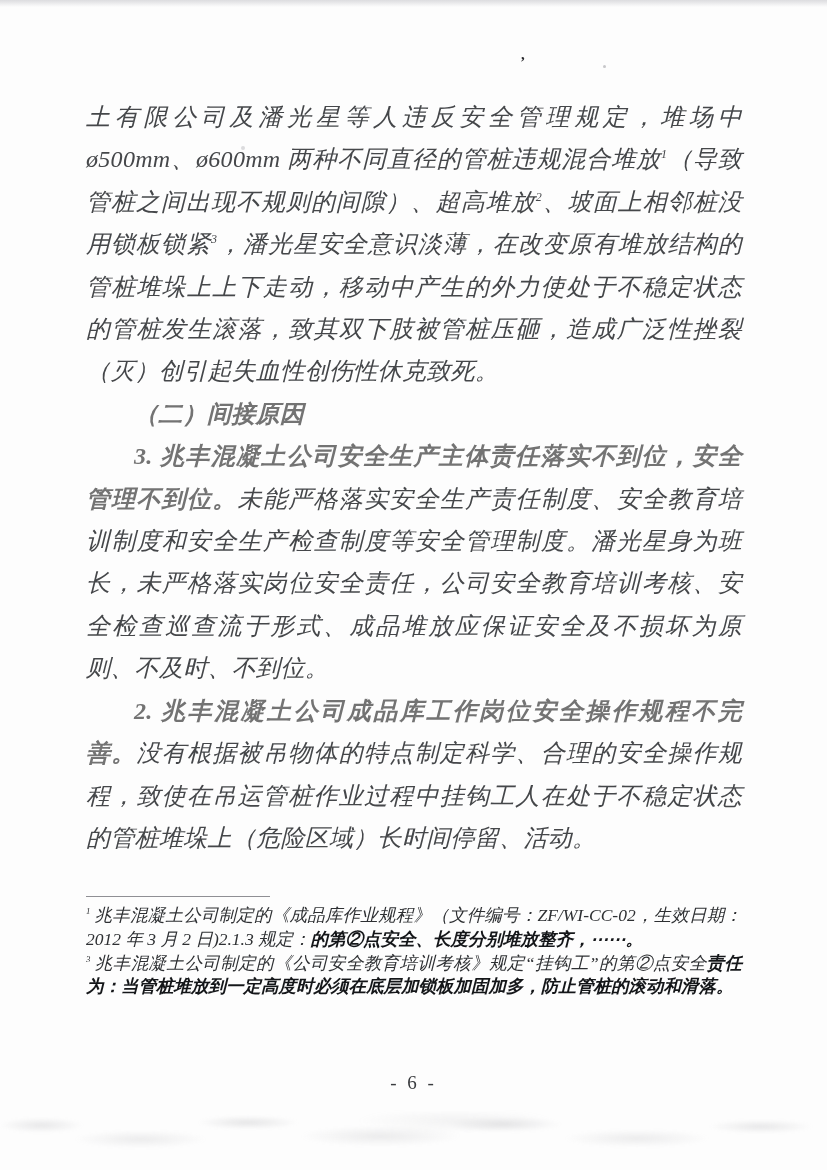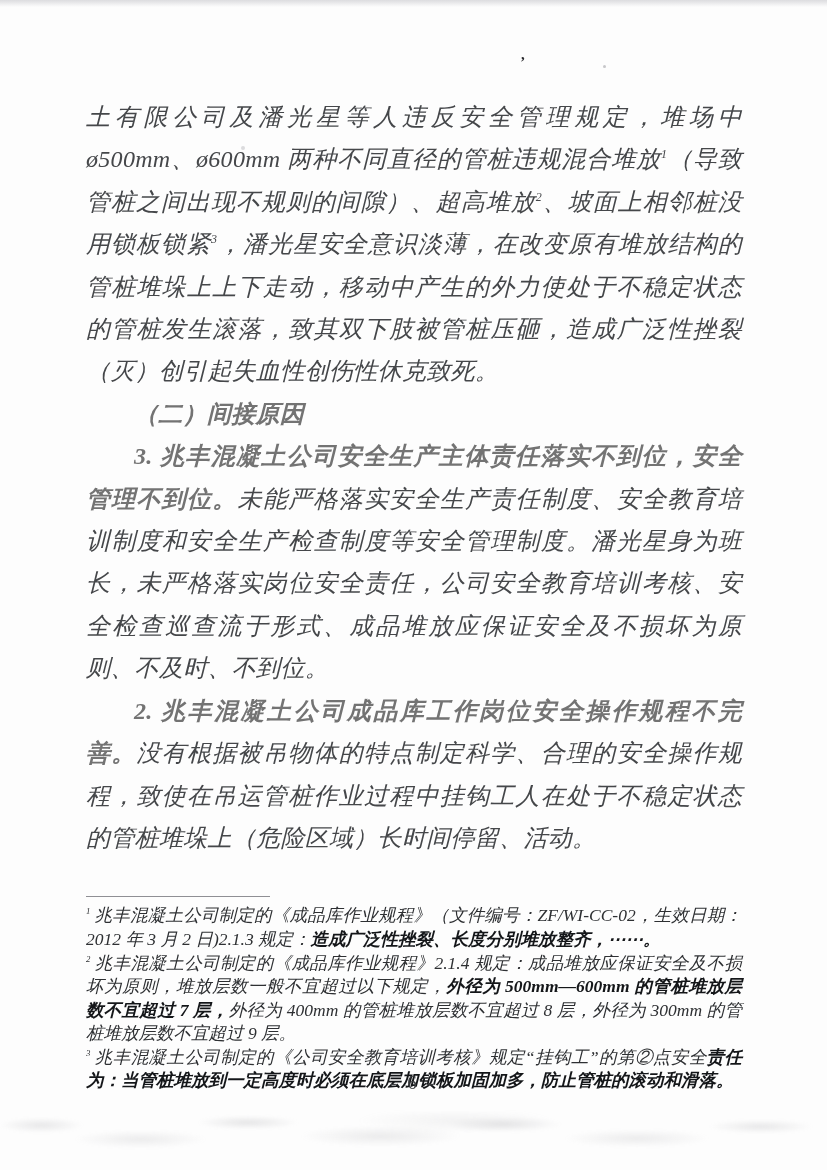--- a/index.html
+++ b/index.html
@@ -91,22 +91,21 @@
 
   <div class="content">
     <div class="body-text">
         <p class="para"><span>土有限公司及潘光星等人违反安全管理规定，堆场中ø500mm、ø600mm 两种不同直径的管桩违规混合堆放</span><sup class="sup">1</sup><span>（导致管桩之间出现不规则的间隙）、超高堆放</span><sup class="sup">2</sup><span>、坡面上相邻桩没用锁板锁紧</span><sup class="sup">3</sup><span>，潘光星安全意识淡薄，在改变原有堆放结构的管桩堆垛上上下走动，移动中产生的外力使处于不稳定状态的管桩发生滚落，致其双下肢被管桩压砸，造成广泛性挫裂（灭）创引起失血性创伤性休克致死。</span></p>
         <p class="para indent heading"><span class="b">（二）间接原因</span></p>
         <p class="para indent"><span class="b">3. 兆丰混凝土公司安全生产主体责任落实不到位，安全管理不到位。</span><span>未能严格落实安全生产责任制度、安全教育培训制度和安全生产检查制度等安全管理制度。潘光星身为班长，未严格落实岗位安全责任，公司安全教育培训考核、安全检查巡查流于形式、成品堆放应保证安全及不损坏为原则、不及时、不到位。</span></p>
         <p class="para indent"><span class="b">2. 兆丰混凝土公司成品库工作岗位安全操作规程不完善。</span><span>没有根据被吊物体的特点制定科学、合理的安全操作规程，致使在吊运管桩作业过程中挂钩工人在处于不稳定状态的管桩堆垛上（危险区域）长时间停留、活动。</span></p>
       </div>
     <div class="footnote-sep"></div>
     <div class="footnotes">
-        <p><sup class="sup fn-marker">1</sup><span>兆丰混凝土公司制定的《成品库作业规程》（文件编号：ZF/WI-CC-02，生效日期：2012 年 3 月 2 日)2.1.3 规定：</span><span class="b">造成广泛性挫裂、长度分别堆放整齐，⋯⋯。</span></p>
-        <p><sup class="sup fn-marker">2</sup><span>兆丰混凝土公司制定的《成品库作业规程》2.1.4 规定：成品堆放应保证安全及不损坏为原则，堆放层数一般不宜超过以下规定，</span><span class="b">外径为 500mm—600mm 的管桩堆放层数不宜超过 7 层，</span><span>外径为 400mm 的管桩堆放层数不宜超过 8 层，外径为 300mm 的管桩堆放层数不宜超过 9 层。</span></p>
+        <p><sup class="sup fn-marker">1</sup><span>兆丰混凝土公司制定的《成品库作业规程》（文件编号：ZF/WI-CC-02，生效日期：2012 年 3 月 2 日)2.1.3 规定：</span><span class="b">的第②点安全、长度分别堆放整齐，⋯⋯。</span></p>
         <p><sup class="sup fn-marker">3</sup><span>兆丰混凝土公司制定的《公司安全教育培训考核》规定“挂钩工”的第②点安全</span><span class="b">责任为：当管桩堆放到一定高度时必须在底层加锁板加固加多，防止管桩的滚动和滑落。</span></p>
       </div>
   </div>
 
   <div class="page-number">- 6 -</div>
 
   <div class="scan-bottom-noise"></div>
 </div>
 
 </body></html>

